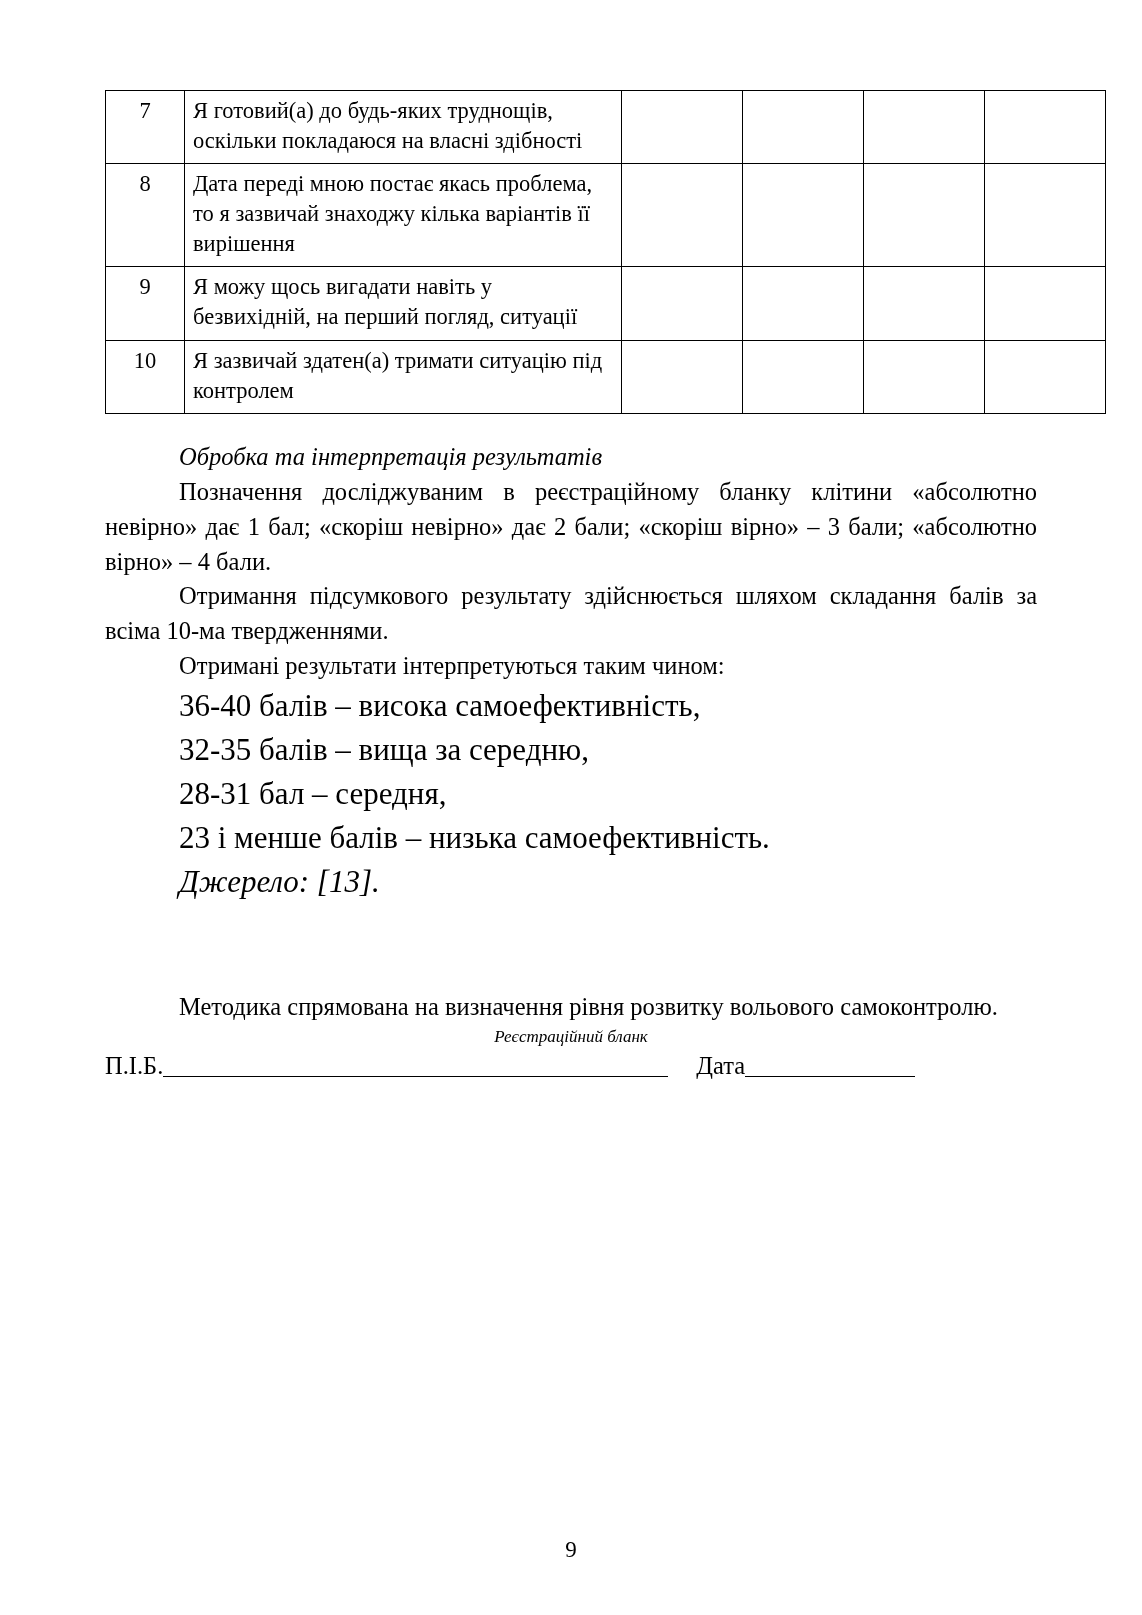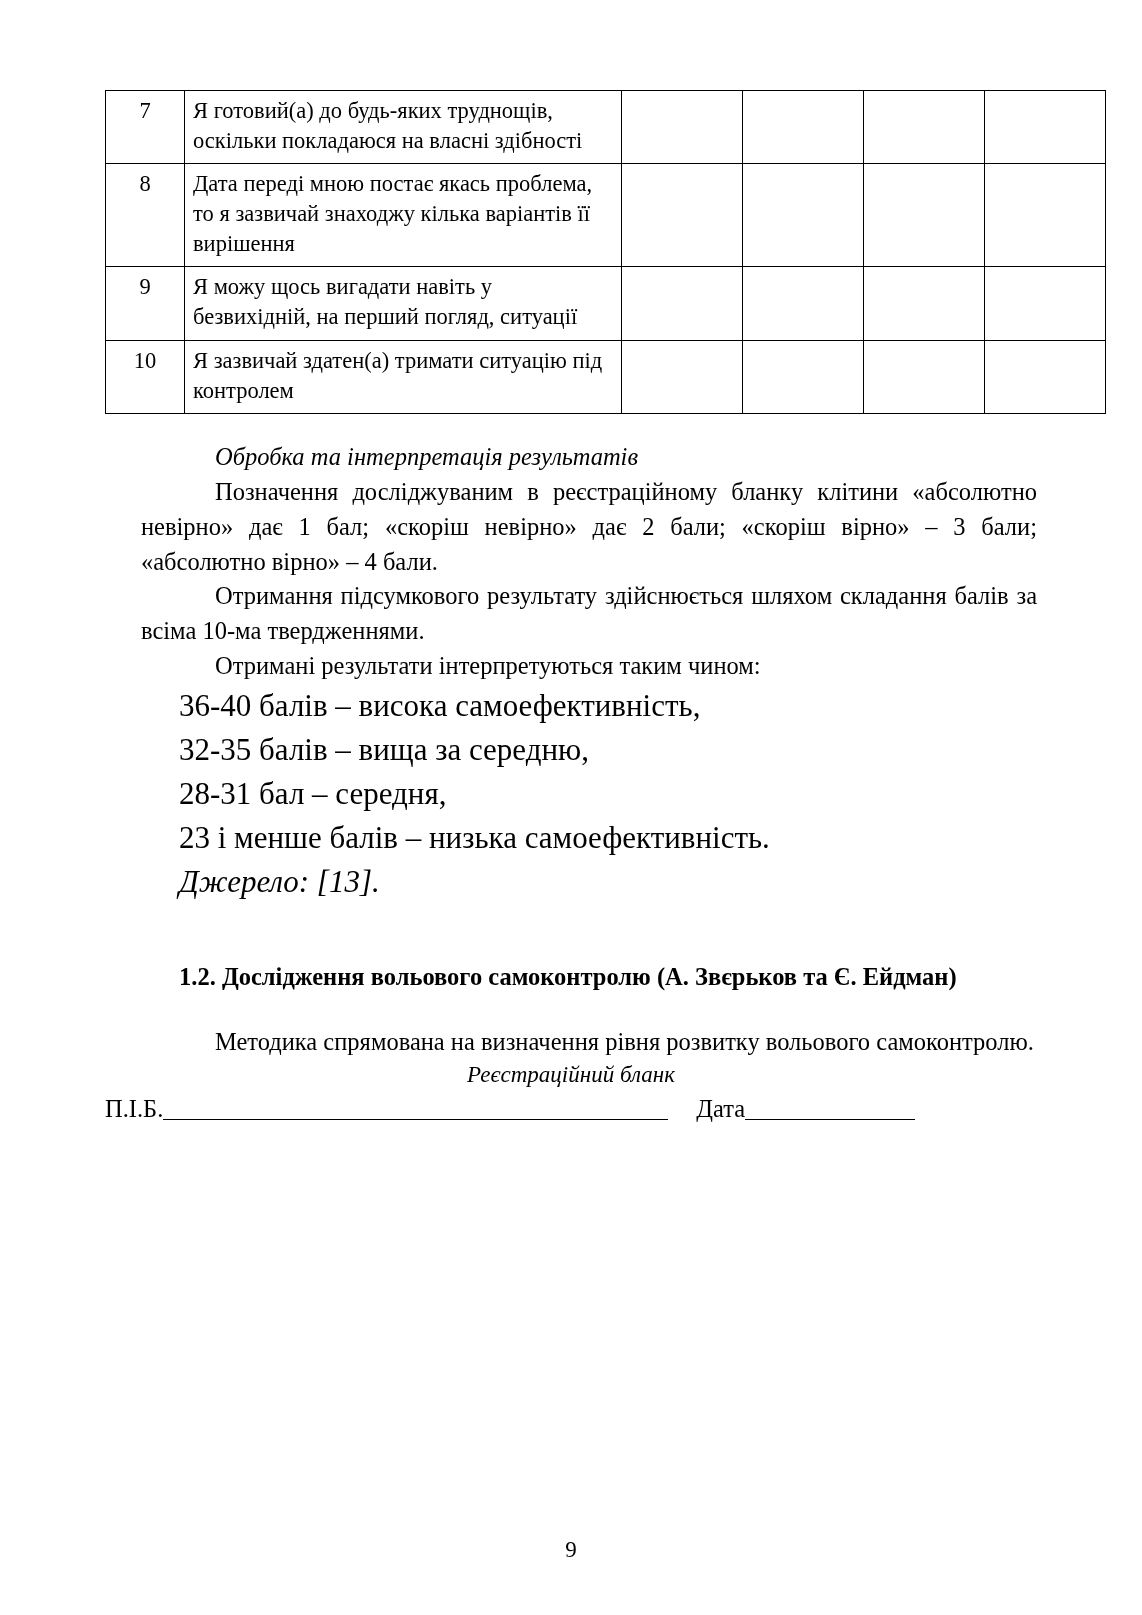--- a/index.html
+++ b/index.html
@@ -50,29 +50,28 @@
   }
   
   .para {
     font-size: 24.5px;
     line-height: 1.42;
     text-align: justify;
     margin: 0;
   }
   .indent {
     text-indent: 74px;
-    margin-left: 36px;
   }
   .italic {
     font-style: italic;
   }
   .center-italic {
     text-align: center;
     font-style: italic;
-    font-size: 23px;
+    font-size: 17px;
     line-height: 1.42;
     margin: 0;
   }
   .heading {
     font-weight: bold;
     font-size: 24.5px;
     line-height: 1.42;
     text-align: justify;
     text-indent: 74px;
     margin: 0;
@@ -164,21 +163,20 @@
 
   <p class="list-line">36-40 балів – висока самоефективність,</p>
   <p class="list-line">32-35 балів – вища за середню,</p>
   <p class="list-line">28-31 бал – середня,</p>
   <p class="list-line">23 і менше балів – низька самоефективність.</p>
 
   <p class="list-line italic">Джерело: [13].</p>
 
   <div class="gap-lg"></div>
 
-  <p class="heading"><span>1.2.</span><span> Дослідження вольового самоконтролю (А. Звєрьков та Є. Ейдман)</span></p>
 
   <div class="gap-md"></div>
 
   <p class="para indent">Методика спрямована на визначення рівня розвитку вольового самоконтролю.</p>
 
   <p class="center-italic">Реєстраційний бланк</p>
 
   <div class="blank-row">
     <span class="lbl">П.І.Б.</span>
     <span class="rule long"></span>

